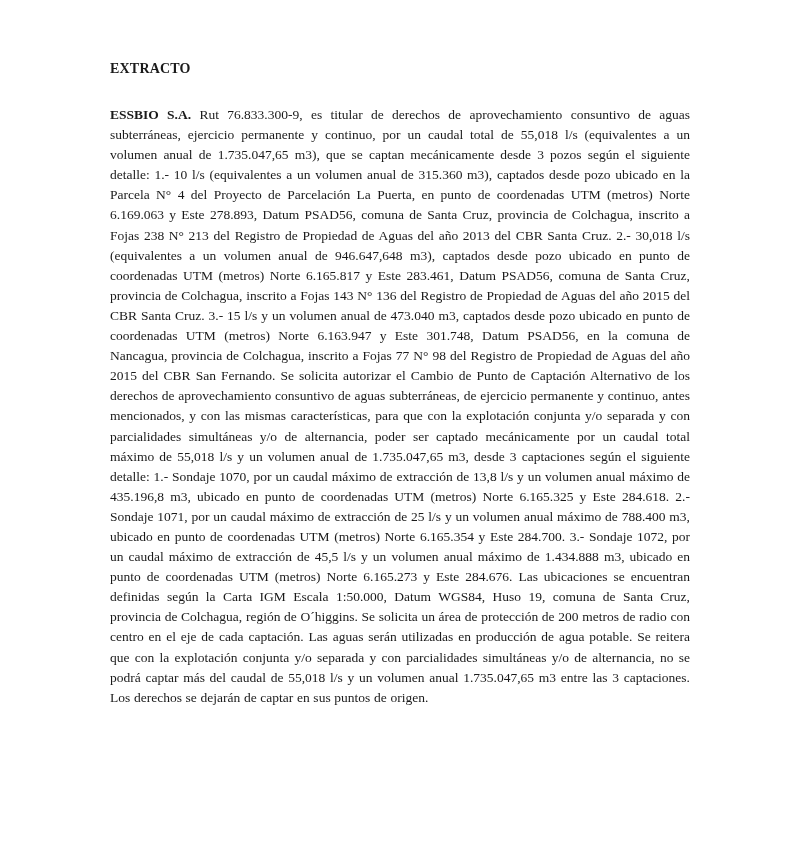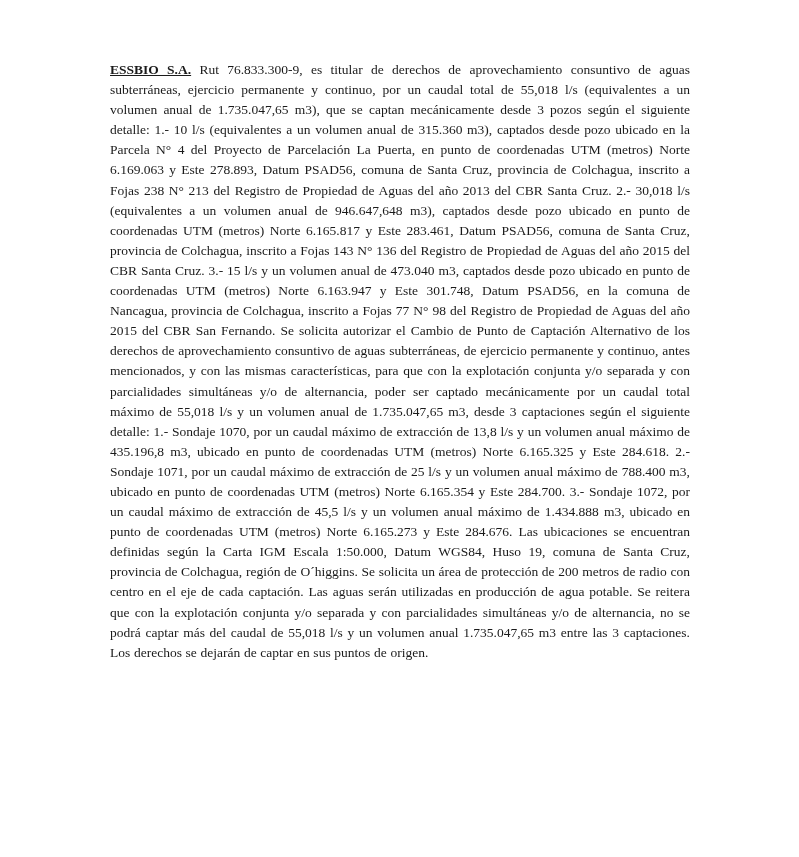--- a/index.html
+++ b/index.html
@@ -35,21 +35,21 @@
   .body-text {
     margin: 0;
     width: 580px;
     font-size: 13.5px;
     line-height: 20.1px;
     text-align: justify;
     word-spacing: 0.3px;
   }
   .bold {
     font-weight: bold;
-    text-decoration: underline;
   }
 </style>
 </head>
 <body>
 
 <div class="page">
+  <h1 class="heading">EXTRACTO</h1>
   <p class="body-text"><span class="bold">ESSBIO S.A.</span><span> Rut 76.833.300-9, es titular de derechos de aprovechamiento consuntivo de aguas subterráneas, ejercicio permanente y continuo, por un caudal total de 55,018 l/s (equivalentes a un volumen anual de 1.735.047,65 m3), que se captan mecánicamente desde 3 pozos según el siguiente detalle: 1.- 10 l/s (equivalentes a un volumen anual de 315.360 m3), captados desde pozo ubicado en la Parcela N° 4 del Proyecto de Parcelación La Puerta, en punto de coordenadas UTM (metros) Norte 6.169.063 y Este 278.893, Datum PSAD56, comuna de Santa Cruz, provincia de Colchagua, inscrito a Fojas 238 N° 213 del Registro de Propiedad de Aguas del año 2013 del CBR Santa Cruz. 2.- 30,018 l/s (equivalentes a un volumen anual de 946.647,648 m3), captados desde pozo ubicado en punto de coordenadas UTM (metros) Norte 6.165.817 y Este 283.461, Datum PSAD56, comuna de Santa Cruz, provincia de Colchagua, inscrito a Fojas 143 N° 136 del Registro de Propiedad de Aguas del año 2015 del CBR Santa Cruz. 3.- 15 l/s y un volumen anual de 473.040 m3, captados desde pozo ubicado en punto de coordenadas UTM (metros) Norte 6.163.947 y Este 301.748, Datum PSAD56, en la comuna de Nancagua, provincia de Colchagua, inscrito a Fojas 77 N° 98 del Registro de Propiedad de Aguas del año 2015 del CBR San Fernando. Se solicita autorizar el Cambio de Punto de Captación Alternativo de los derechos de aprovechamiento consuntivo de aguas subterráneas, de ejercicio permanente y continuo, antes mencionados, y con las mismas características, para que con la explotación conjunta y/o separada y con parcialidades simultáneas y/o de alternancia, poder ser captado mecánicamente por un caudal total máximo de 55,018 l/s y un volumen anual de 1.735.047,65 m3, desde 3 captaciones según el siguiente detalle: 1.- Sondaje 1070, por un caudal máximo de extracción de 13,8 l/s y un volumen anual máximo de 435.196,8 m3, ubicado en punto de coordenadas UTM (metros) Norte 6.165.325 y Este 284.618. 2.- Sondaje 1071, por un caudal máximo de extracción de 25 l/s y un volumen anual máximo de 788.400 m3, ubicado en punto de coordenadas UTM (metros) Norte 6.165.354 y Este 284.700. 3.- Sondaje 1072, por un caudal máximo de extracción de 45,5 l/s y un volumen anual máximo de 1.434.888 m3, ubicado en punto de coordenadas UTM (metros) Norte 6.165.273 y Este 284.676. Las ubicaciones se encuentran definidas según la Carta IGM Escala 1:50.000, Datum WGS84, Huso 19, comuna de Santa Cruz, provincia de Colchagua, región de O´higgins. Se solicita un área de protección de 200 metros de radio con centro en el eje de cada captación. Las aguas serán utilizadas en producción de agua potable. Se reitera que con la explotación conjunta y/o separada y con parcialidades simultáneas y/o de alternancia, no se podrá captar más del caudal de 55,018 l/s y un volumen anual 1.735.047,65 m3 entre las 3 captaciones. Los derechos se dejarán de captar en sus puntos de origen.</span></p>
 </div>
 
 </body></html>

